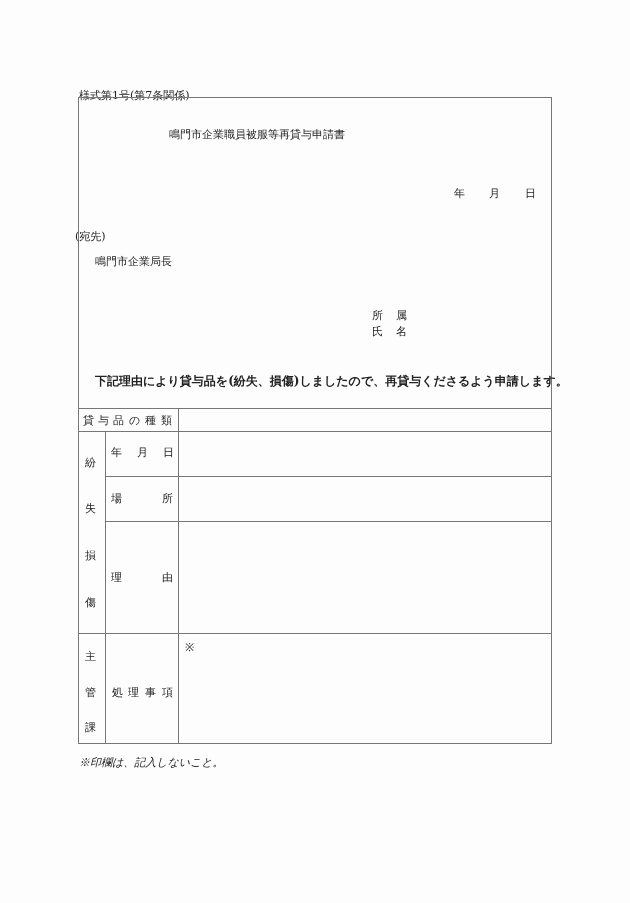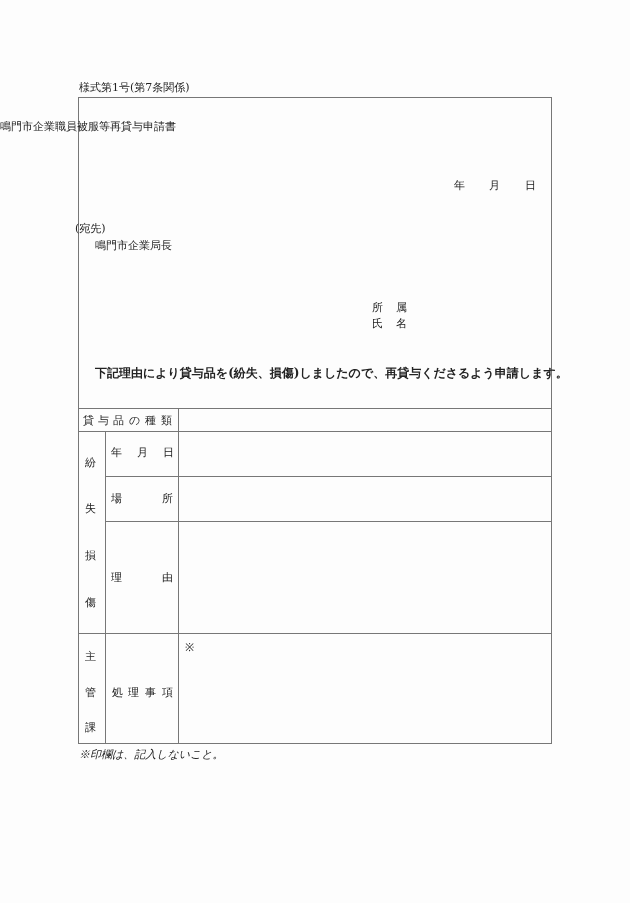--- a/index.html
+++ b/index.html
@@ -5,34 +5,34 @@
     html, body { margin: 0; padding: 0; }
     body {
       width: 630px; height: 903px;
       background: #fdfdfd;
       position: relative;
       font-family: "DejaVu Serif", "Liberation Serif", serif;
       color: #222;
       font-size: 11px;
       overflow: hidden;
     }
-    .abs { position: absolute; white-space: nowrap; line-height: 1; }
+    .abs { position: absolute; white-space: nowrap; line-height: 1; margin-top: 8px; }
     .form-id { left: 79px; top: 82px; font-size: 11px; }
     .box {
       position: absolute; left: 78px; top: 97px;
       width: 474px; height: 647px;
       border: 1px solid #777;
       box-sizing: border-box;
     }
     .hline { position: absolute; height: 1px; background: #777; }
     .vline { position: absolute; width: 1px; background: #777; }
-    .title { left: 0; width: 514px; top: 121px; font-size: 11px; }
+    .title { left: 0; width: 514px; top: 121px; text-align: center; font-size: 11px; }
     .date { top: 180px; font-size: 11px; }
     .addressee-label { left: 75px; top: 223px; }
-    .addressee { left: 95px; top: 240px; text-align: center; }
+    .addressee { left: 95px; top: 248px; text-align: center; }
     .aff-label { left: 372px; top: 302px; }
     .name-label { left: 372px; top: 318px; }
     .request { left: 95px; top: 367px; font-size: 12px; font-weight: bold; }
     .footer-note { left: 79px; top: 749px; font-style: italic; }
     .cell-text { position: absolute; white-space: nowrap; line-height: 1; font-size: 11px; }
   </style>
 </head>
 <body>
 
 <div class="abs form-id">様式第1号(第7条関係)</div>

